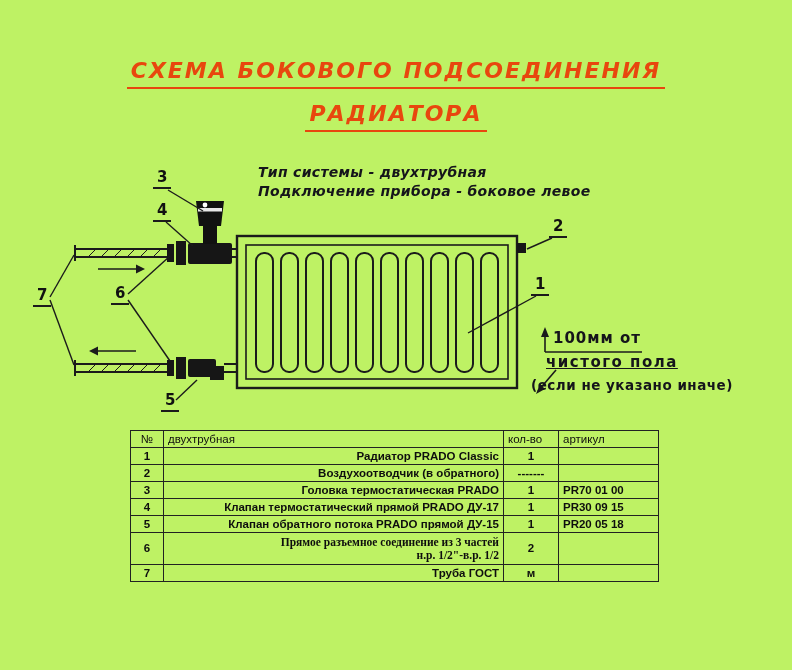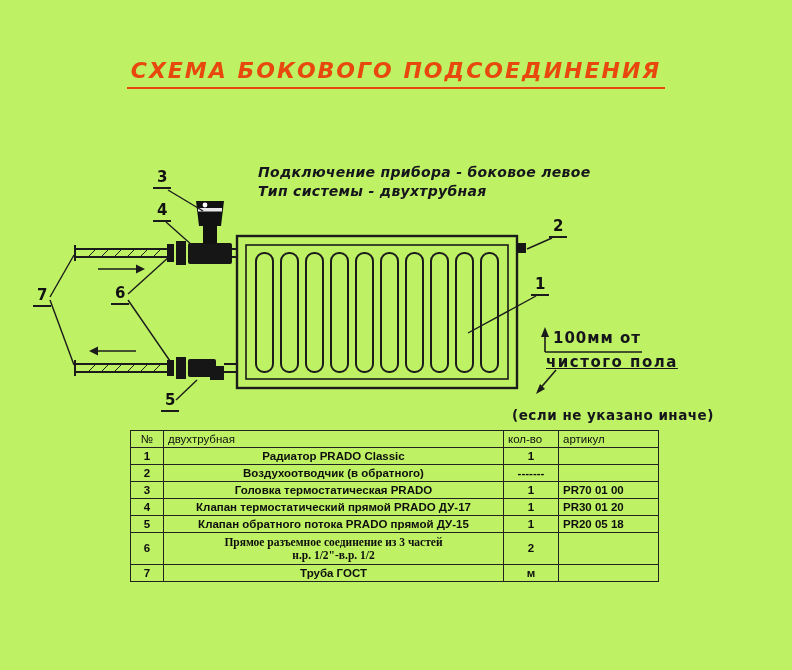--- a/index.html
+++ b/index.html
@@ -20,47 +20,48 @@
   .drawing{position:absolute;left:0;top:0;width:792px;height:670px;}
 
   
   .callout{position:absolute;font:700 15px/1 "DejaVu Sans",sans-serif;color:#111;
            border-bottom:2px solid #1b1b1b;padding:0 4px 2px;}
 
   
   .dim{position:absolute;font-style:italic;color:#15151b;}
   .dim-1{left:553px;top:331px;font:700 15px/1 "DejaVu Sans",sans-serif;letter-spacing:1px;}
   .dim-2{left:546px;top:355px;font:700 15px/1 "DejaVu Sans",sans-serif;letter-spacing:1.5px;text-decoration:underline;}
-  .dim-3{left:512px;top:379px;font:700 13.5px/1 "DejaVu Sans",sans-serif;letter-spacing:.5px;margin-top:30px;}
+  .dim-3{left:531px;top:379px;font:700 13.5px/1 "DejaVu Sans",sans-serif;letter-spacing:.5px;}
 
   
   table.parts{position:absolute;left:130px;top:430px;width:528px;border-collapse:collapse;
               table-layout:fixed;font-family:"Liberation Sans",sans-serif;color:#0e0e0e;}
   .parts th,.parts td{border:1px solid #222;padding:1px 4px;vertical-align:middle;
                       font-size:11.5px;line-height:13px;height:14px;overflow:hidden;white-space:nowrap;}
   .parts th{font-weight:400;text-align:left;}
   .parts th.c-num{text-align:center;}
   .parts td{font-weight:700;}
   .parts td.c-num,.parts td.c-qty{text-align:center;}
-  .parts td.c-name{text-align:center;}
+  .parts td.c-name{text-align:right;}
   .parts tr.tall td{height:29px;}
   .parts tr.tall td.c-name{white-space:normal;font-family:Liberation Serif, serif;}
 </style>
 </head>
 <body>
 
 <div class="page">
 
   <div class="title">
     <span class="title-line">СХЕМА БОКОВОГО ПОДСОЕДИНЕНИЯ</span><br>
+    <span class="title-line">РАДИАТОРА</span>
   </div>
 
   <div class="notes">
+    <div>Тип системы - двухтрубная</div>
     <div>Подключение прибора - боковое левое</div>
-    <div>Тип системы - двухтрубная</div>
   </div>
 
   <svg class="drawing" viewBox="0 0 792 670">
 
     <g fill="none" stroke="#1b1b1b">
       <rect x="237" y="236" width="280" height="152" stroke-width="2.4"></rect>
       <rect x="246" y="245" width="262" height="134" stroke-width="1.6"></rect>
       <rect x="256" y="253" width="17" height="119" rx="8" stroke-width="2"></rect>
       <rect x="281" y="253" width="17" height="119" rx="8" stroke-width="2"></rect>
       <rect x="306" y="253" width="17" height="119" rx="8" stroke-width="2"></rect>
@@ -194,21 +195,21 @@
       <tr>
         <td class="c-num">3</td>
         <td class="c-name">Головка термостатическая PRADO</td>
         <td class="c-qty">1</td>
         <td class="c-art">PR70 01 00</td>
       </tr>
       <tr>
         <td class="c-num">4</td>
         <td class="c-name">Клапан термостатический прямой PRADO ДУ-17</td>
         <td class="c-qty">1</td>
-        <td class="c-art">PR30 01 20</td>
+        <td class="c-art">PR30 09 15</td>
       </tr>
       <tr>
         <td class="c-num">5</td>
         <td class="c-name">Клапан обратного потока PRADO прямой ДУ-15</td>
         <td class="c-qty">1</td>
         <td class="c-art">PR20 05 18</td>
       </tr>
       <tr class="tall">
         <td class="c-num">6</td>
         <td class="c-name">

